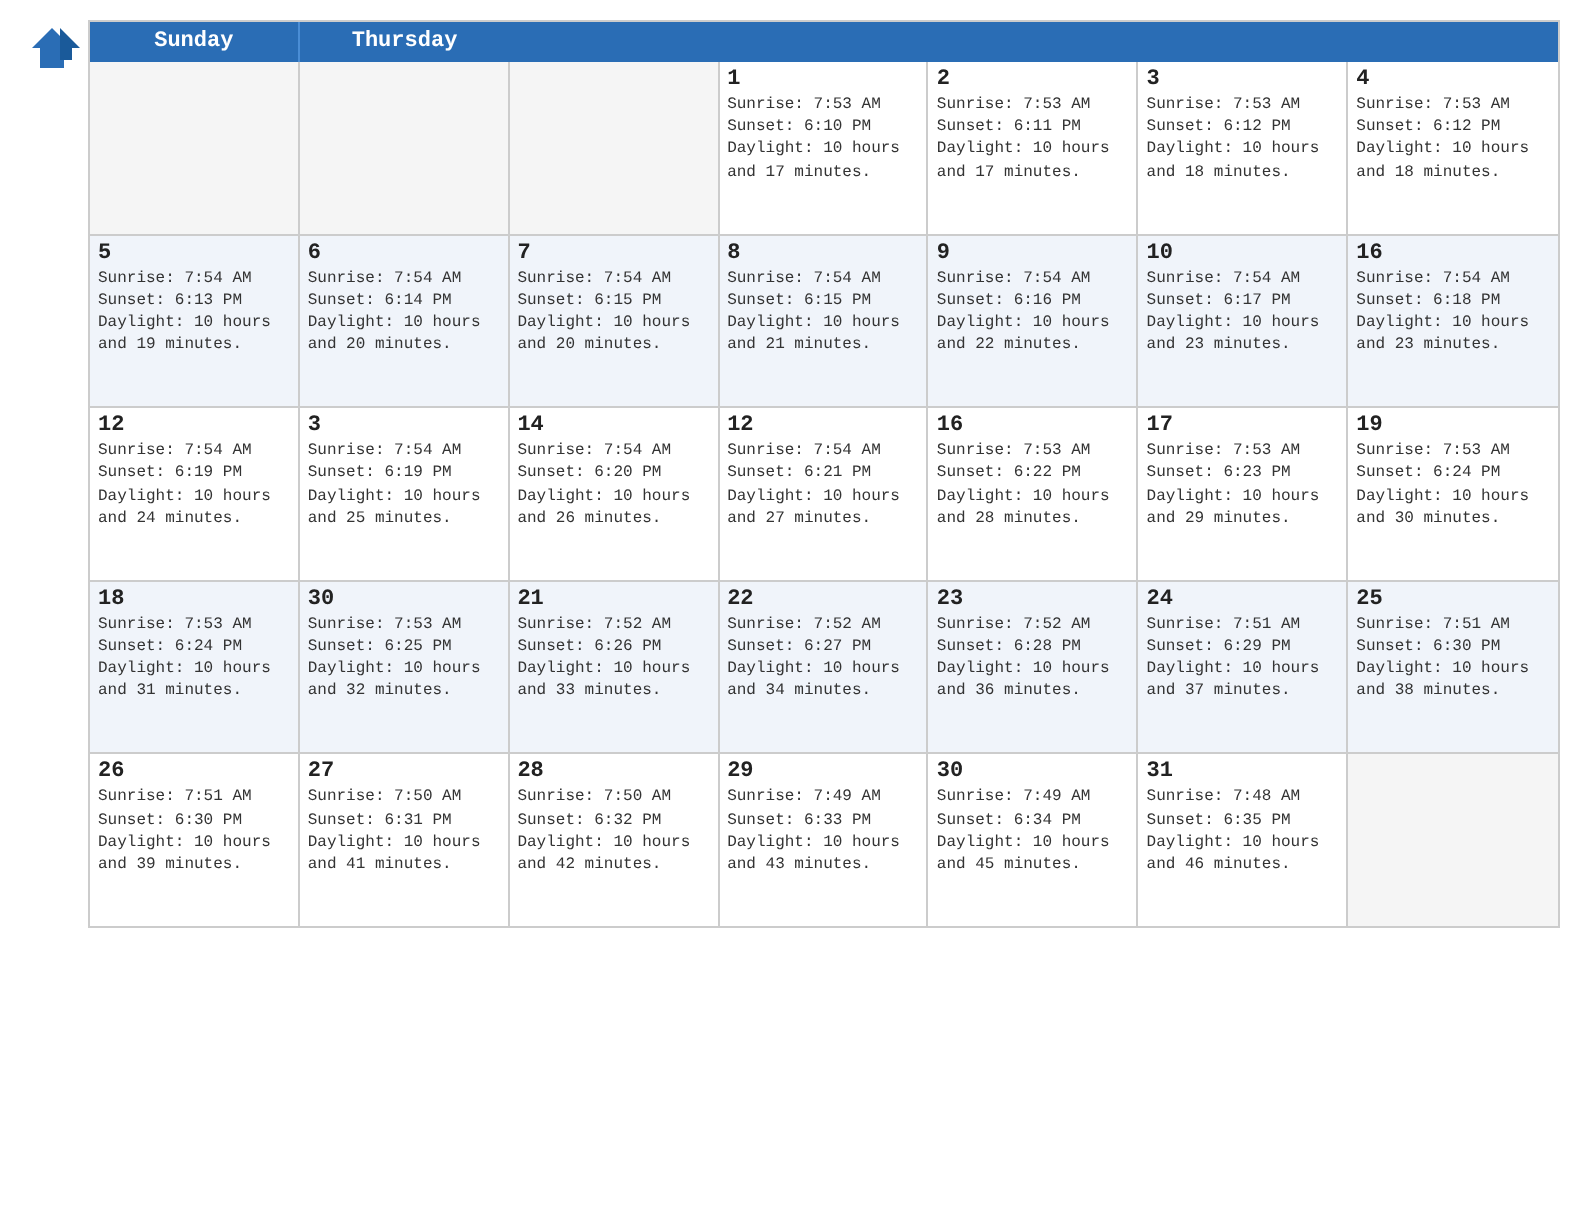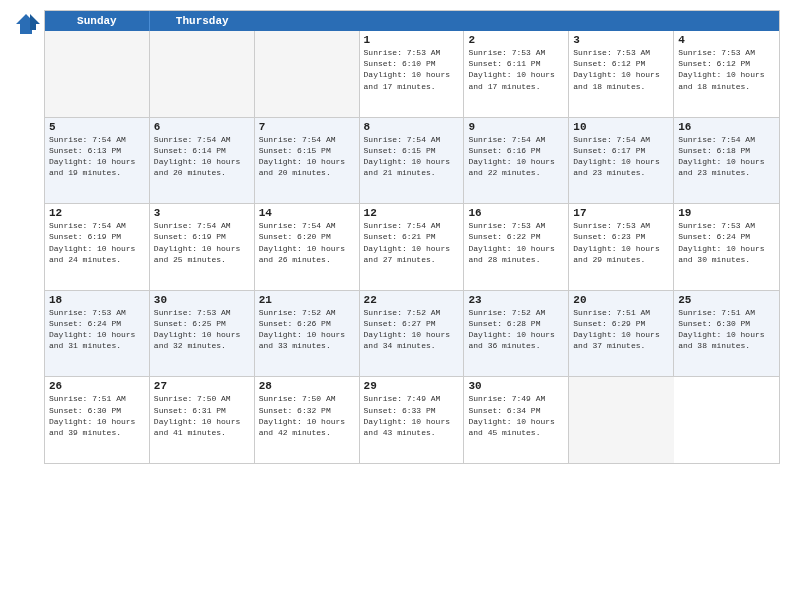--- a/index.html
+++ b/index.html
@@ -235,21 +235,21 @@
           </div>
           <div class="cal-cell alt-row">
             <div class="day-num">22</div>
             <div class="day-info">Sunrise: 7:52 AM<br>Sunset: 6:27 PM<br>Daylight: 10 hours and 34 minutes.</div>
           </div>
           <div class="cal-cell alt-row">
             <div class="day-num">23</div>
             <div class="day-info">Sunrise: 7:52 AM<br>Sunset: 6:28 PM<br>Daylight: 10 hours and 36 minutes.</div>
           </div>
           <div class="cal-cell alt-row">
-            <div class="day-num">20</div>
+            <div class="day-num">24</div>
             <div class="day-info">Sunrise: 7:51 AM<br>Sunset: 6:29 PM<br>Daylight: 10 hours and 37 minutes.</div>
           </div>
           <div class="cal-cell alt-row">
             <div class="day-num">25</div>
             <div class="day-info">Sunrise: 7:51 AM<br>Sunset: 6:30 PM<br>Daylight: 10 hours and 38 minutes.</div>
           </div>
         </div>
         <div class="cal-row">
           <div class="cal-cell">
             <div class="day-num">26</div>
@@ -263,18 +263,22 @@
             <div class="day-num">28</div>
             <div class="day-info">Sunrise: 7:50 AM<br>Sunset: 6:32 PM<br>Daylight: 10 hours and 42 minutes.</div>
           </div>
           <div class="cal-cell">
             <div class="day-num">29</div>
             <div class="day-info">Sunrise: 7:49 AM<br>Sunset: 6:33 PM<br>Daylight: 10 hours and 43 minutes.</div>
           </div>
           <div class="cal-cell">
             <div class="day-num">30</div>
             <div class="day-info">Sunrise: 7:49 AM<br>Sunset: 6:34 PM<br>Daylight: 10 hours and 45 minutes.</div>
+          </div>
+          <div class="cal-cell">
+            <div class="day-num">31</div>
+            <div class="day-info">Sunrise: 7:48 AM<br>Sunset: 6:35 PM<br>Daylight: 10 hours and 46 minutes.</div>
           </div>
           <div class="cal-cell empty"></div>
         </div>
       </div>
   </div>
 </div>
 
 </body></html>

